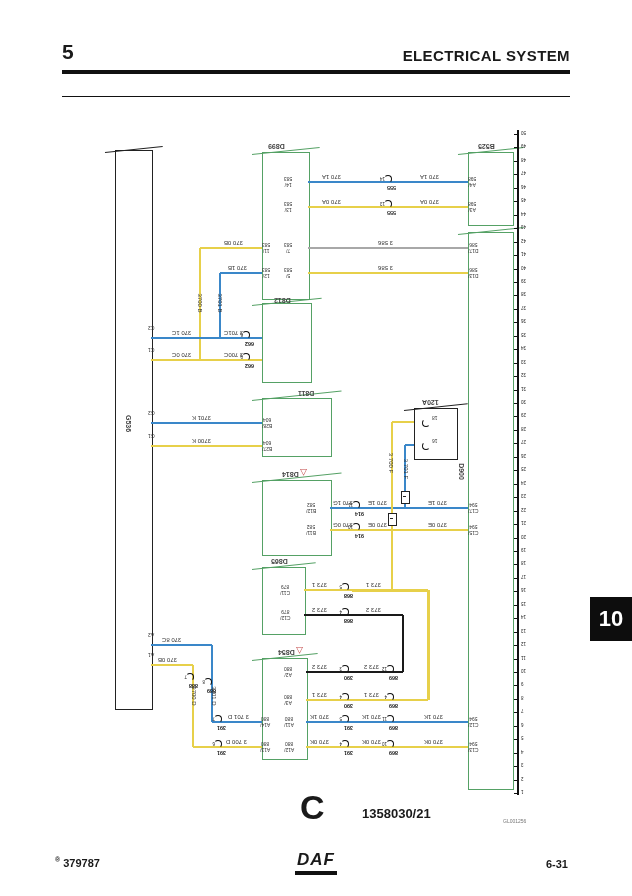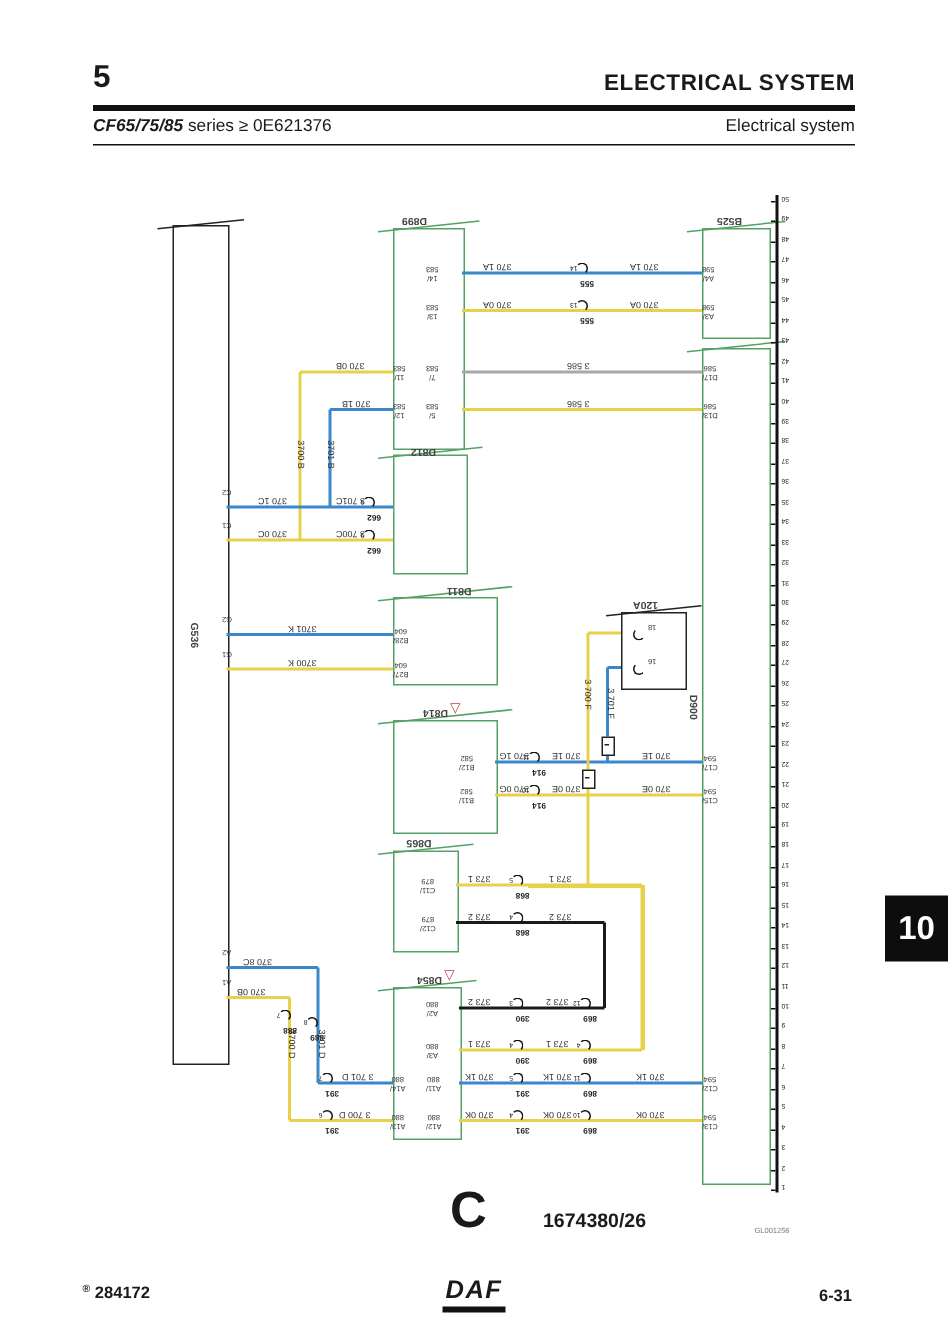--- a/index.html
+++ b/index.html
@@ -54,24 +54,20 @@
 </head>
 <body>
 
 <div id="page">
 
   <div class="hdr-row1">
     <span class="chapter-num">5</span>
     <span class="hdr-title">ELECTRICAL SYSTEM</span>
   </div>
   <div class="rule-thick"></div>
-  <div class="hdr-row2">
-    <span><span class="series-bold">CF65/75/85</span><span> series ≥ 0E621376</span></span>
-    <span>Electrical system</span>
-  </div>
   <div class="rule-thin"></div>
 
   <div id="diagram">
       <div class="box black" style="left: 115px; top: 150px; width: 36px; height: 558px;"></div>
       <div class="diag black" style="left: 105px; top: 152px; width: 58px;"></div>
       <div class="bvlabel" style="left: 120px; top: 420px;">G536</div>
       <div class="box" style="left: 262px; top: 152px; width: 46px; height: 146px;"></div>
       <div class="diag" style="left: 252px; top: 154px; width: 68px;"></div>
       <div class="blabel" style="left: 268px; top: 143px;">D899</div>
       <div class="box" style="left: 468px; top: 152px; width: 44px; height: 72px;"></div>
@@ -506,22 +502,22 @@
       <div class="ruler-num" style="left: 521px; top: 748.7px;">4</div>
       <div class="ruler-tick" style="left: 514px; top: 766.15px;"></div>
       <div class="ruler-num" style="left: 521px; top: 762.15px;">3</div>
       <div class="ruler-tick" style="left: 514px; top: 779.6px;"></div>
       <div class="ruler-num" style="left: 521px; top: 775.6px;">2</div>
       <div class="ruler-tick" style="left: 514px; top: 793.05px;"></div>
       <div class="ruler-num" style="left: 521px; top: 789.05px;">1</div>
     </div>
 
   <div class="draw-letter">C</div>
-  <div class="draw-number">1674380/26</div>
+  <div class="draw-number">1358030/21</div>
   <div class="draw-code">GL001256</div>
 
   <div class="tab10">10</div>
 
-  <div class="foot-copy"><sup>®</sup> <span>284172</span></div>
+  <div class="foot-copy"><sup>®</sup> <span>379787</span></div>
   <div class="daf-logo">DAF</div>
   <div class="foot-page">6-31</div>
 
 </div>
 
 </body></html>

